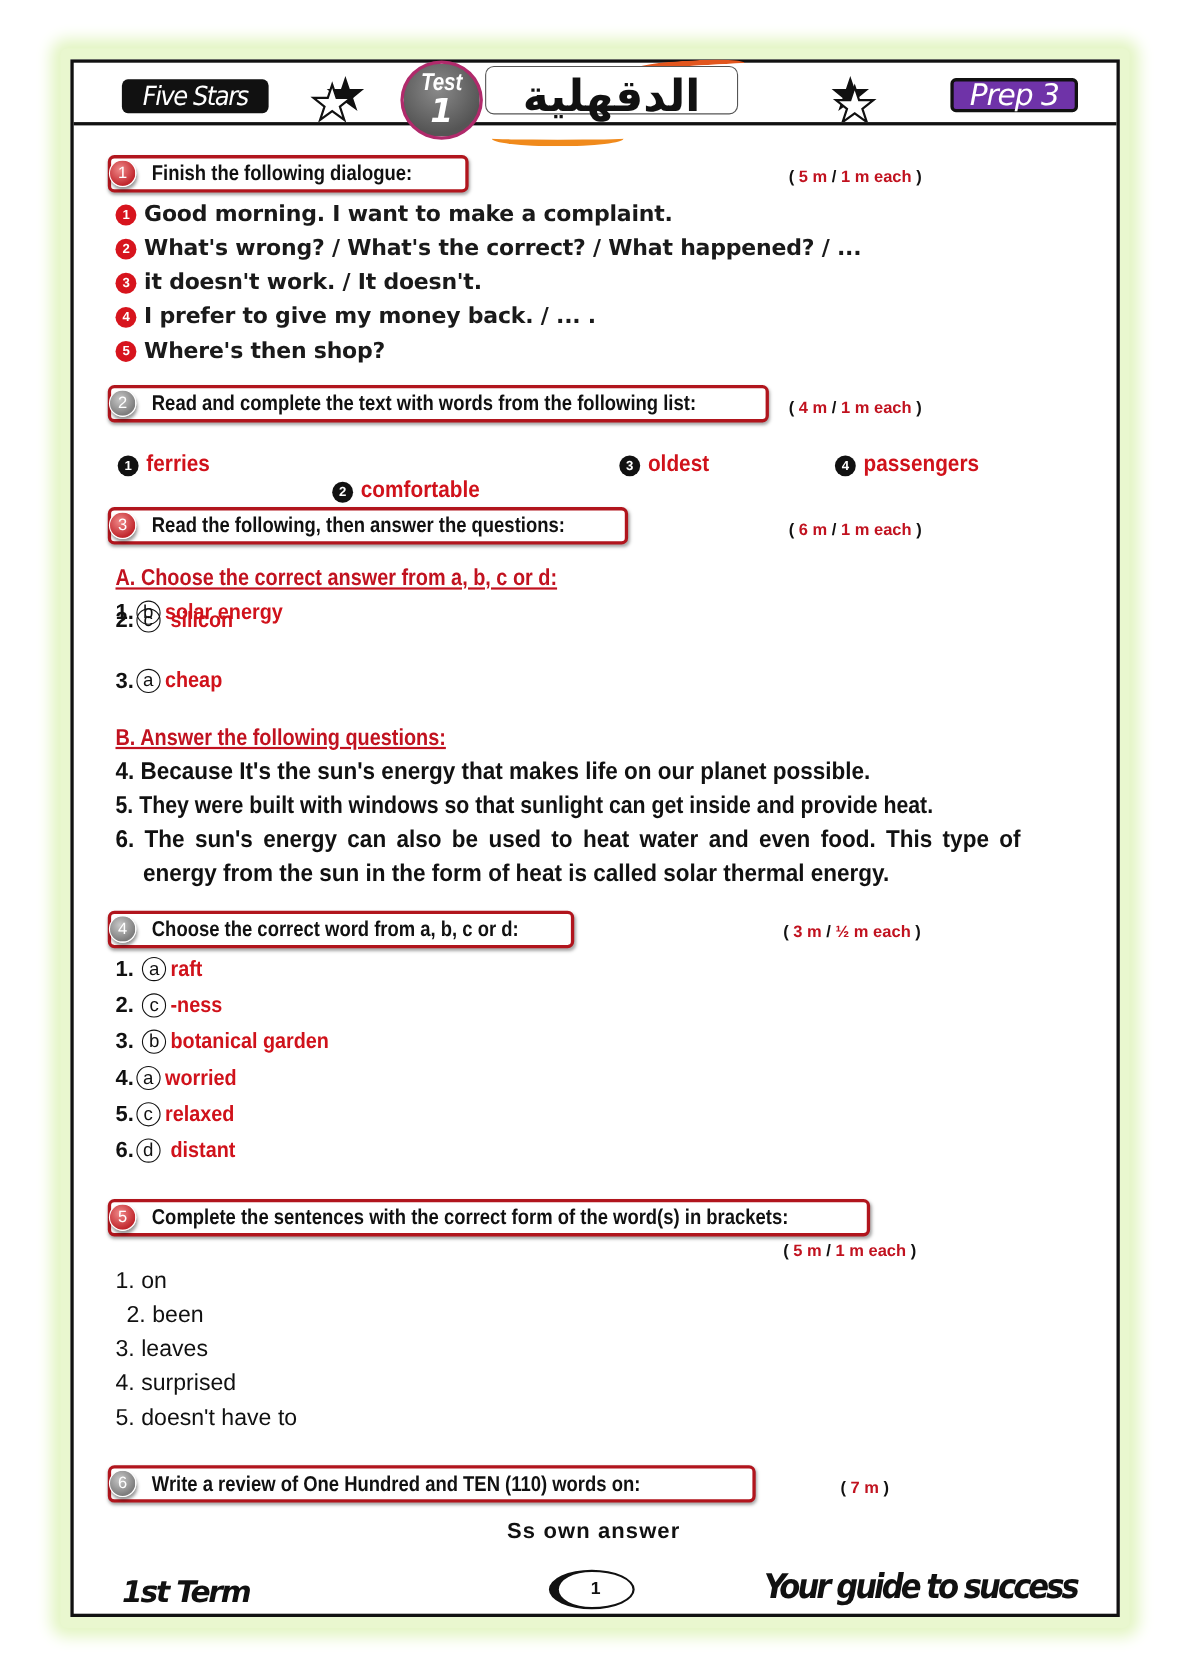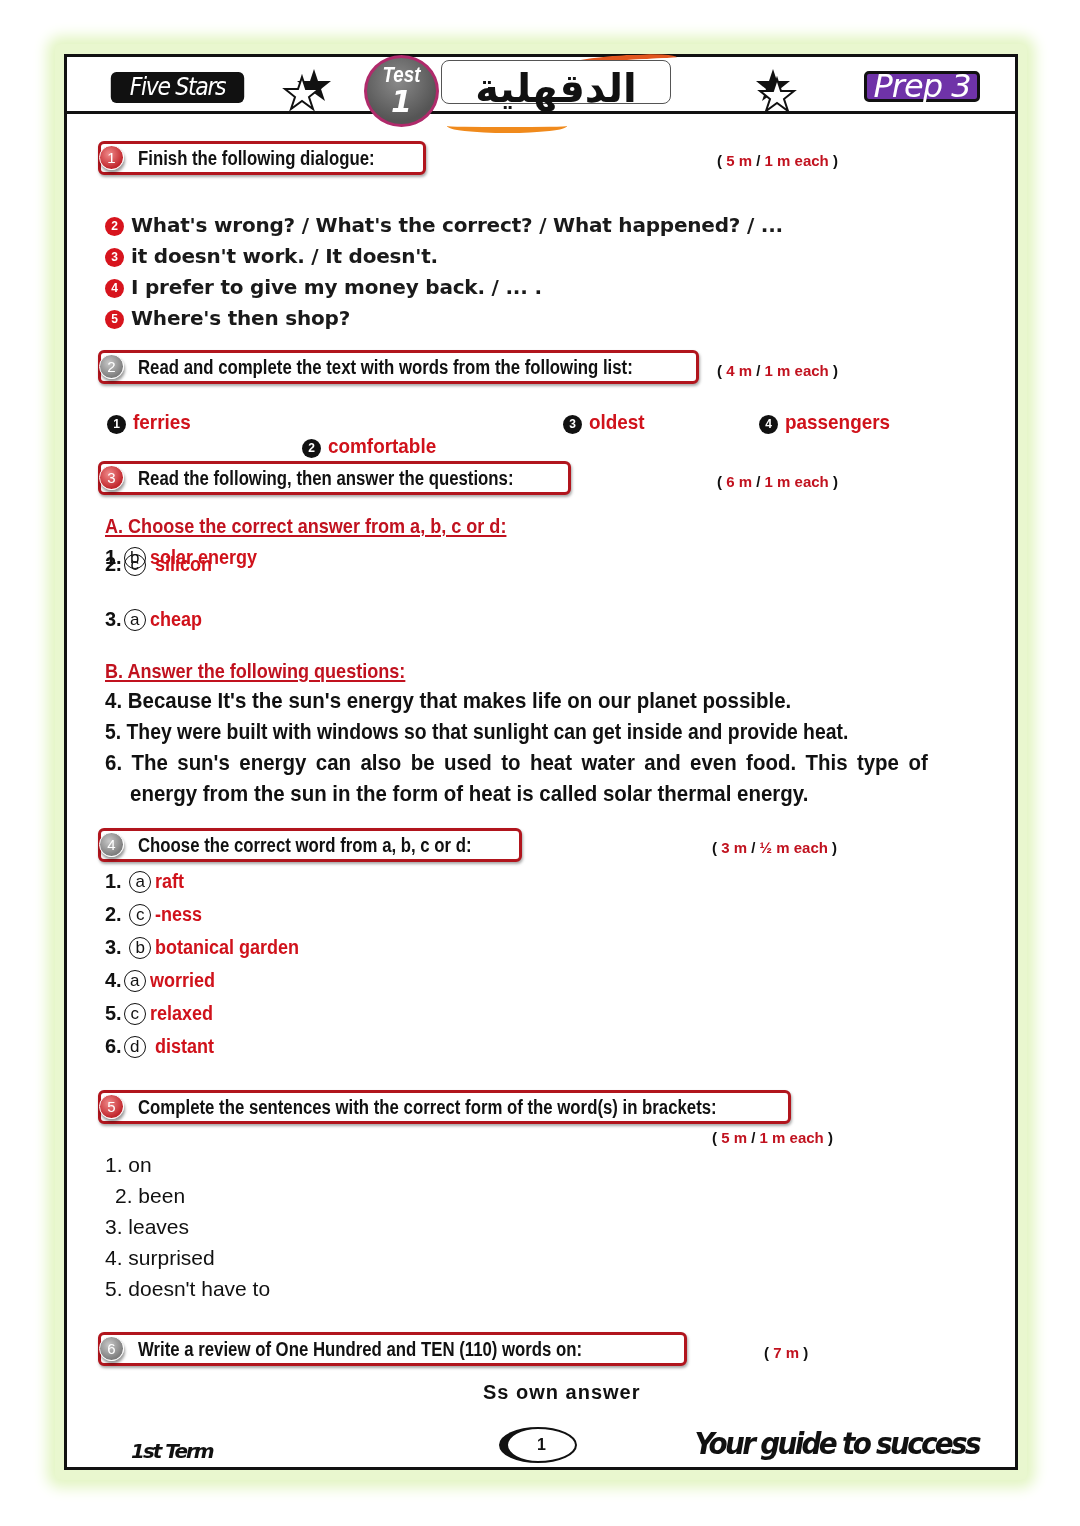--- a/index.html
+++ b/index.html
@@ -42,21 +42,21 @@
     font-family: "DejaVu Sans", sans-serif; font-weight: bold; font-size: 40px; text-align: center;
     line-height: 54px; direction: rtl;
   }
   .arabic-swoosh-top { position: absolute; left: 510px; top: -2px; width: 100px; height: 10px;
     border-top: 5px solid #e2561e; border-radius: 60% 60% 0 0; transform: rotate(-3deg); }
   .arabic-swoosh-bottom { position: absolute; left: 380px; top: 62px; width: 120px; height: 14px;
     border-bottom: 6px solid #f08a1c; border-radius: 0 0 60% 60%; }
   .prep-badge {
     position: absolute; left: 797px; top: 14px; width: 116px; height: 31px;
     background: #6f33a8; border: 3px solid #111; border-radius: 5px; color: #fff;
-    font-style: italic; font-size: 32px; text-align: center; line-height: 25px; letter-spacing: -1px;
+    font-style: italic; font-size: 27px; text-align: center; line-height: 25px; letter-spacing: -1px;
     font-family: "DejaVu Sans", sans-serif;
   }
 
   
   .sec-box {
     position: absolute; height: 34px; border: 3px solid #b1151d; border-radius: 6px;
     box-shadow: 1px 2px 3px rgba(0,0,0,0.35); background: #fff;
   }
   .sec-num {
     position: absolute; left: -2px; top: 1px; width: 25px; height: 25px; border-radius: 50%;
@@ -103,33 +103,33 @@
   .ans-text { color: #d0121b; display: inline-block; transform: scaleX(0.9); transform-origin: left center; }
 
   .para {
     position: absolute; font-size: 22px; font-weight: bold; white-space: nowrap; color: #111;
     transform-origin: left top;
   }
 
   .simple-list { position: absolute; font-size: 21px; white-space: nowrap; color: #111; font-weight: normal; }
 
   .footer-term {
-    position: absolute; left: 64px; bottom: 4px; font-family: "DejaVu Sans", sans-serif; font-weight: bold;
-    font-style: italic; font-size: 20px; letter-spacing: -2px;
+    position: absolute; left: 44px; bottom: 4px; font-family: "DejaVu Sans", sans-serif; font-weight: bold;
+    font-style: italic; font-size: 27px; letter-spacing: -2px;
   }
   .footer-page {
     position: absolute; left: 432px; bottom: 4px; width: 78px; height: 36px; border-radius: 50%;
     border: 2.5px solid #111; border-left-width: 9px; text-align: center; line-height: 31px;
     font-weight: bold; font-size: 16px;
   }
   .footer-slogan {
     position: absolute; right: 36px; bottom: 6px; font-family: "DejaVu Sans", sans-serif; font-weight: bold;
     font-style: italic; font-size: 31px; letter-spacing: -3px; transform: scaleX(0.9); transform-origin: right bottom;
   }
-  .own-answer { position: absolute; left: 416px; top: 1324px; font-size: 20px; font-weight: bold; letter-spacing: 1px; }
+  .own-answer { position: absolute; left: 394px; top: 1324px; font-size: 20px; font-weight: bold; letter-spacing: 1px; }
 </style>
 </head>
 <body>
 
 <div class="glow"></div>
 
 <div class="page">
 
   <div class="header-line hl-bottom"></div>
   <div class="five-stars">Five Stars</div>
@@ -160,20 +160,23 @@
     <div class="sec-title">Finish the following dialogue:</div>
   </div>
   <div class="marks" style="left:650px; top:95px;">
     <span>(</span>
     <span class="r">5 m</span>
     <span>/</span>
     <span class="r">1 m each</span>
     <span>)</span>
   </div>
 
+  <div class="line" style="left:38px; top:125px;">
+    <span class="bullet b-red">1</span><span>Good morning. I want to make a complaint.</span>
+  </div>
   <div class="line" style="left:38px; top:156px;">
     <span class="bullet b-red">2</span><span>What's wrong? / What's the correct? / What happened? / ...</span>
   </div>
   <div class="line" style="left:38px; top:187px;">
     <span class="bullet b-red">3</span><span>it doesn't work. / It doesn't.</span>
   </div>
   <div class="line" style="left:38px; top:218px;">
     <span class="bullet b-red">4</span><span>I prefer to give my money back. / ... .</span>
   </div>
   <div class="line" style="left:38px; top:249px;">

